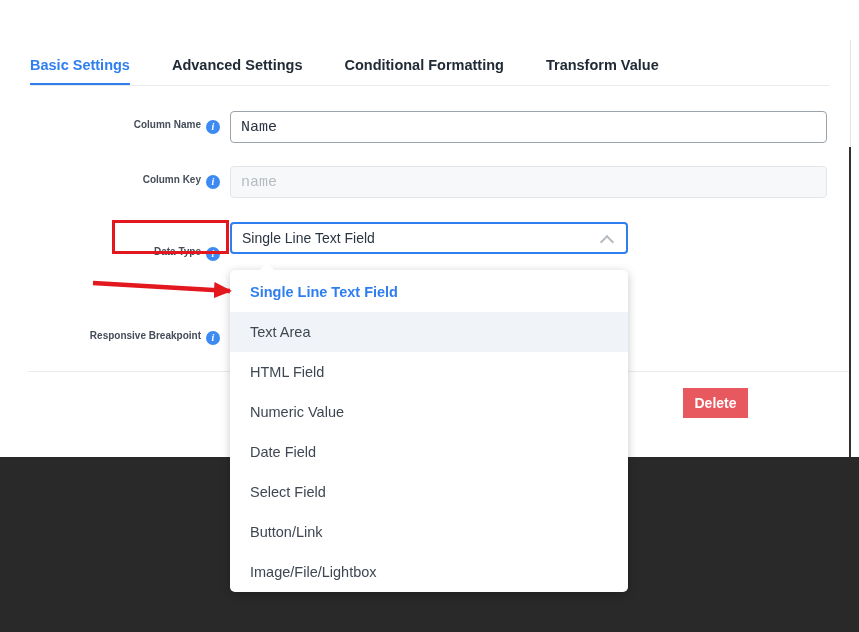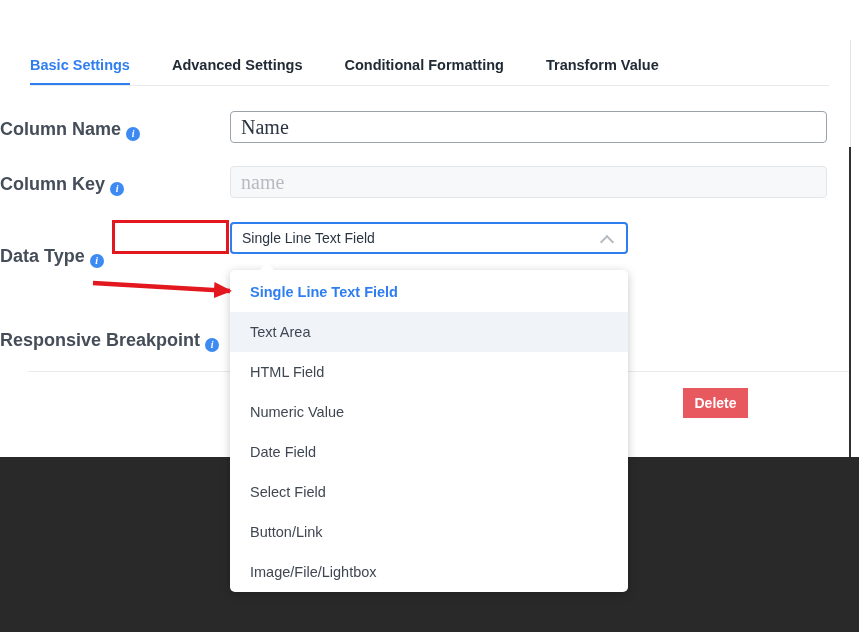--- a/index.html
+++ b/index.html
@@ -15,30 +15,30 @@
              color:#9aa0a8;font-weight:400;cursor:pointer;background:none;border:none;
              font-family:inherit;}
 
   
   .tabbar{position:absolute;top:40px;left:30px;right:30px;display:flex;gap:42px;
           border-bottom:1px solid #e8eaec;text-align:right;}
   .tab{padding:17px 0 12px;font-size:14.5px;font-weight:600;color:#212b36;cursor:pointer;}
   .tab.active{color:#2f7ef0;border-bottom:2px solid #2f7ef0;padding-bottom:10px;}
 
   
-  .field-label{position:absolute;left:0;width:220px;font-size:18px;
+  .field-label{position:absolute;left:0;width:220px;text-align:right;font-size:10px;
                font-weight:700;color:#454d59;white-space:nowrap;}
   .info-icon{display:inline-block;width:14px;height:14px;border-radius:50%;background:#3d8af2;
              color:#fff;font-size:10px;text-align:center;line-height:14px;margin-left:5px;
              font-family:"Liberation Serif",serif;font-style:italic;font-weight:700;
              vertical-align:-2px;cursor:pointer;}
   .info-icon::after{content:"i";}
   .text-input{position:absolute;left:230px;width:597px;height:32px;box-sizing:border-box;
-              border:1px solid #9aa3ab;border-radius:4px;padding:0 10px;font-size:20px;
-              color:#2b3442;font-family:Liberation Serif, serif;background:#fff;}
+              border:1px solid #9aa3ab;border-radius:4px;padding:0 10px;font-size:15px;
+              color:#2b3442;font-family:Liberation Mono, monospace;background:#fff;}
   .text-input.disabled{background:#f7f8fa;border-color:#e3e6e9;}
   .text-input::placeholder{color:#b6bbc2;}
 
   .select-box{position:absolute;left:230px;top:222px;width:398px;height:32px;box-sizing:border-box;
               border:2px solid #2f7ef0;border-radius:4px;background:#fff;font-size:14px;
               color:#2b3442;line-height:28px;padding:0 10px;cursor:pointer;}
   .chevron-up{position:absolute;right:14px;top:13px;width:8px;height:8px;
               border-left:2px solid #b3bac2;border-top:2px solid #b3bac2;
               transform:rotate(45deg);}
 

